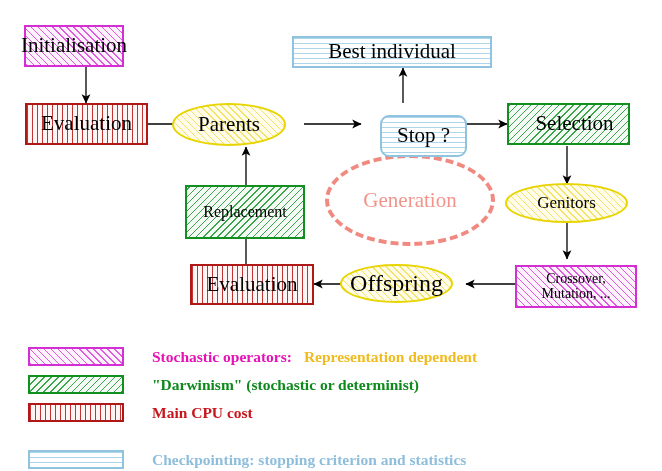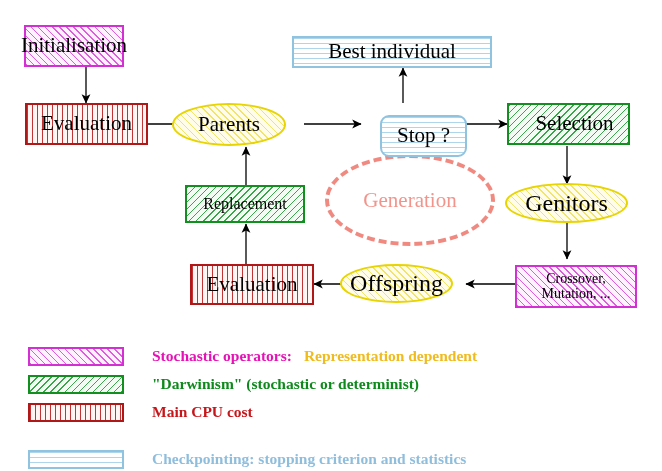--- a/index.html
+++ b/index.html
@@ -109,21 +109,21 @@
   
   #legend {
     position: absolute;
     left: 0; top: 0;
     width: 662px; height: 471px;
     pointer-events: none;
   }
   .legend-row {
     position: absolute;
     display: flex;
-    align-items: flex-start;
+    align-items: center;
     pointer-events: auto;
   }
   .swatch {
     box-sizing: border-box;
     width: 96px;
     height: 19px;
     flex: 0 0 auto;
   }
   .legend-text {
     margin-left: 28px;
@@ -191,38 +191,38 @@
   </div>
 
   <div class="node fill-blue shape-round" style="left:360px; top:115px; width:87px; height:42px; font-size:21px;margin-left:20px;">
     <span class="lbl">Stop ?</span>
   </div>
 
   <div class="node fill-green" style="left:507px; top:103px; width:123px; height:42px; font-size:21px;padding-left:12px;">
     <span class="lbl">Selection</span>
   </div>
 
-  <div class="node fill-yellow shape-ellipse" style="left:505px; top:183px; width:123px; height:40px; font-size:24px;">
+  <div class="node fill-yellow shape-ellipse" style="left:505px; top:183px; width:123px; height:40px; font-size:17px;">
     <span class="lbl">Genitors</span>
   </div>
 
   <div class="node fill-magenta" style="left:515px; top:258px; width:122px; height:43px; font-size:14px;margin-top:7px;">
     <span class="lbl">Crossover,
 Mutation, ...</span>
   </div>
 
   <div class="node fill-yellow shape-ellipse" style="left:340px; top:264px; width:113px; height:39px; font-size:24px;">
     <span class="lbl">Offspring</span>
   </div>
 
   <div class="node fill-red" style="left:190px; top:264px; width:124px; height:41px; font-size:21px;">
     <span class="lbl">Evaluation</span>
   </div>
 
-  <div class="node fill-green" style="left:185px; top:185px; width:120px; height:38px; font-size:16px;">
+  <div class="node fill-green" style="left:185px; top:185px; width:120px; height:54px; font-size:16px;">
     <span class="lbl">Replacement</span>
   </div>
 
   <div class="generation" style="left:325px; top:154px; width:170px; height:92px; font-size:21px;">
     <span class="lbl">Generation</span>
   </div>
 
   <div id="legend">
 
     <div class="legend-row" style="left:28px; top:347px;">

